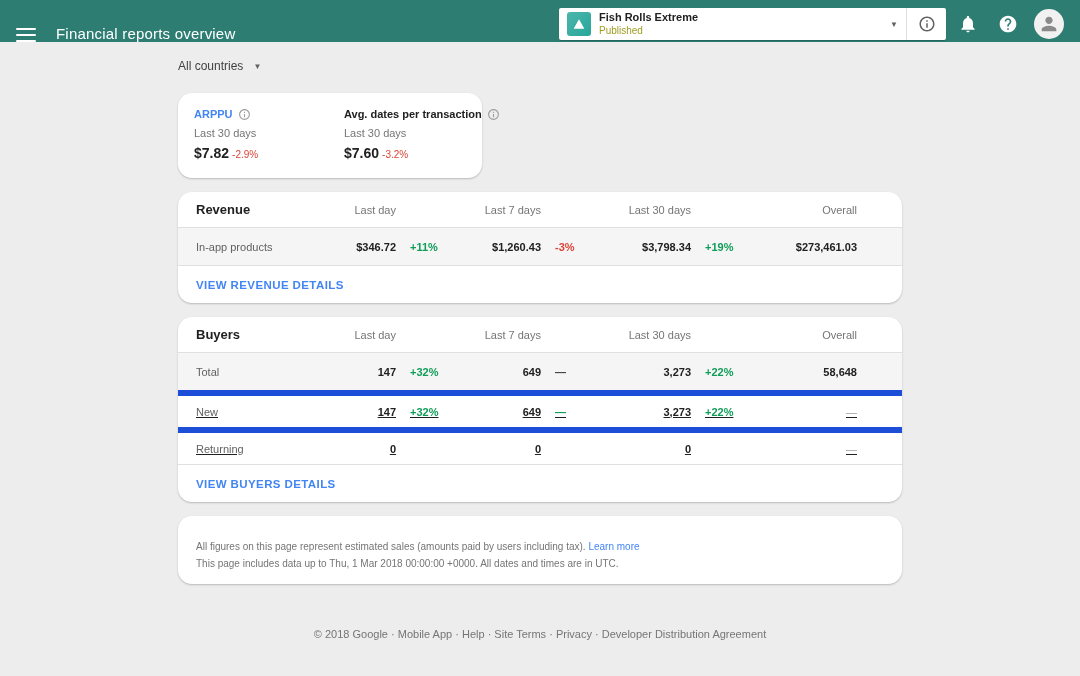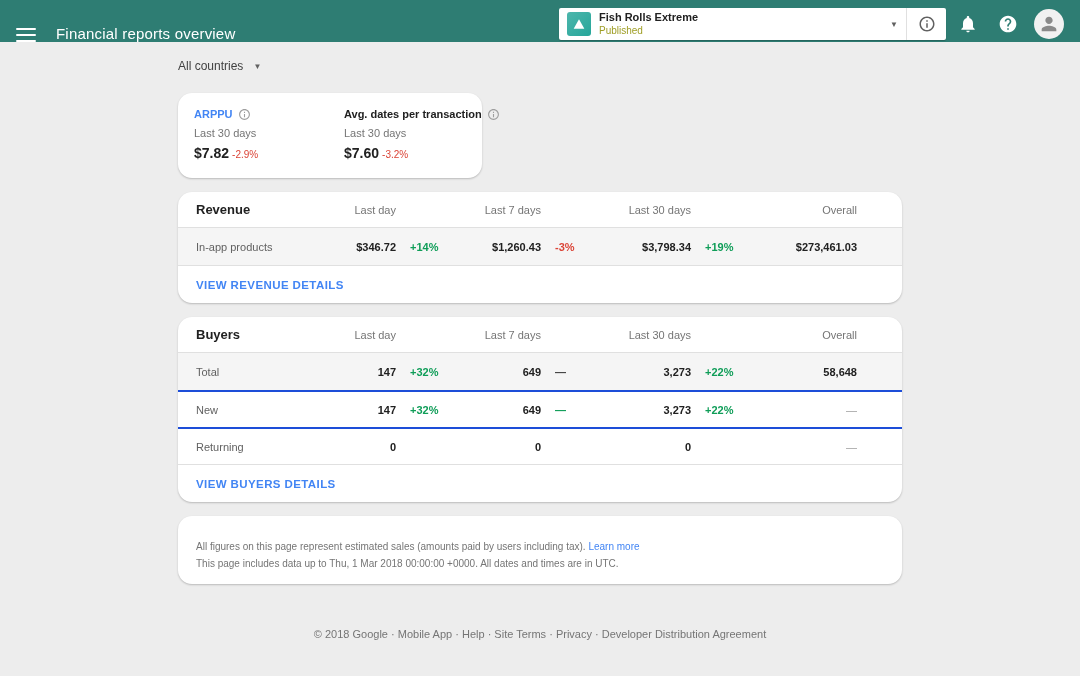--- a/index.html
+++ b/index.html
@@ -64,21 +64,21 @@
     display:grid; grid-template-columns:150px 120px 145px 150px 96px;
     padding:0 45px 0 18px; height:36px; align-items:center; border-bottom:1px solid #e0e0e0;
   }
   .t-title { font-size:13px; font-weight:700; color:#212121; }
   .t-col { font-size:11px; color:#757575; text-align:right; padding-right:70px; white-space:nowrap; }
   .t-col.overall { padding-right:0; }
   .t-row {
     display:grid; grid-template-columns:150px 50px 70px 75px 70px 80px 70px 96px;
     padding:0 45px 0 18px; height:37px; align-items:center;
   }
-  .t-row + .t-row { border-top:2px solid #1d4ed8; }
+  .t-row + .t-row { border-top:6px solid #1d4ed8;text-decoration:underline; }
   .t-row.shaded { background:#f5f5f5; }
   .row-label { font-size:11px; color:#616161; white-space:nowrap; }
   .cell-value { font-size:11px; font-weight:700; text-align:right; color:#212121; white-space:nowrap; }
   .cell-change { font-size:11px; font-weight:700; padding-left:14px; white-space:nowrap; }
   .pos { color:#0f9d58; }
   .neg { color:#db4437; }
   .flat { color:#424242; }
   .muted { color:#9e9e9e; font-weight:400; }
   .t-footer { border-top:1px solid #e0e0e0; height:38px; display:flex; align-items:center; padding:0 18px; }
   .t-link { font-size:11.5px; font-weight:700; color:#4285f4; letter-spacing:.4px; cursor:pointer; text-decoration:none; }
@@ -182,21 +182,21 @@
     <div class="t-header">
       <div class="t-title">Revenue</div>
       <div class="t-col">Last day</div>
       <div class="t-col">Last 7 days</div>
       <div class="t-col">Last 30 days</div>
       <div class="t-col overall">Overall</div>
     </div>
     <div class="t-row shaded">
       <div class="row-label">In-app products</div>
       <div class="cell-value">$346.72</div>
-      <div class="cell-change pos">+14%</div>
+      <div class="cell-change pos">+11%</div>
       <div class="cell-value">$1,260.43</div>
       <div class="cell-change neg">-3%</div>
       <div class="cell-value">$3,798.34</div>
       <div class="cell-change pos">+19%</div>
       <div class="cell-value">$273,461.03</div>
     </div>
     <div class="t-footer">
       <a class="t-link">VIEW REVENUE DETAILS</a>
     </div>
   </div>

